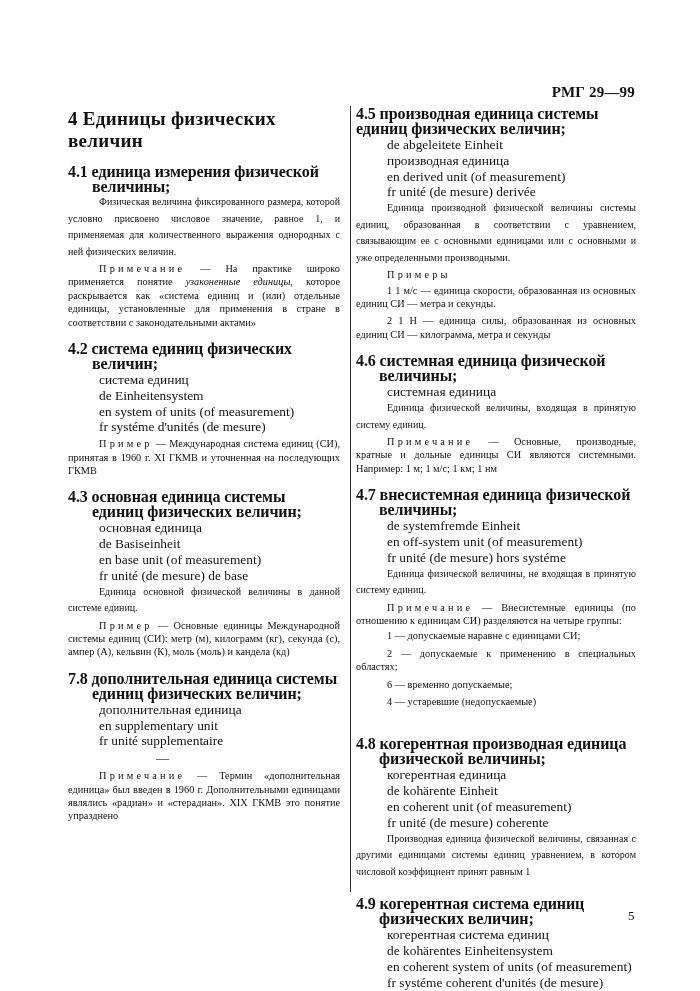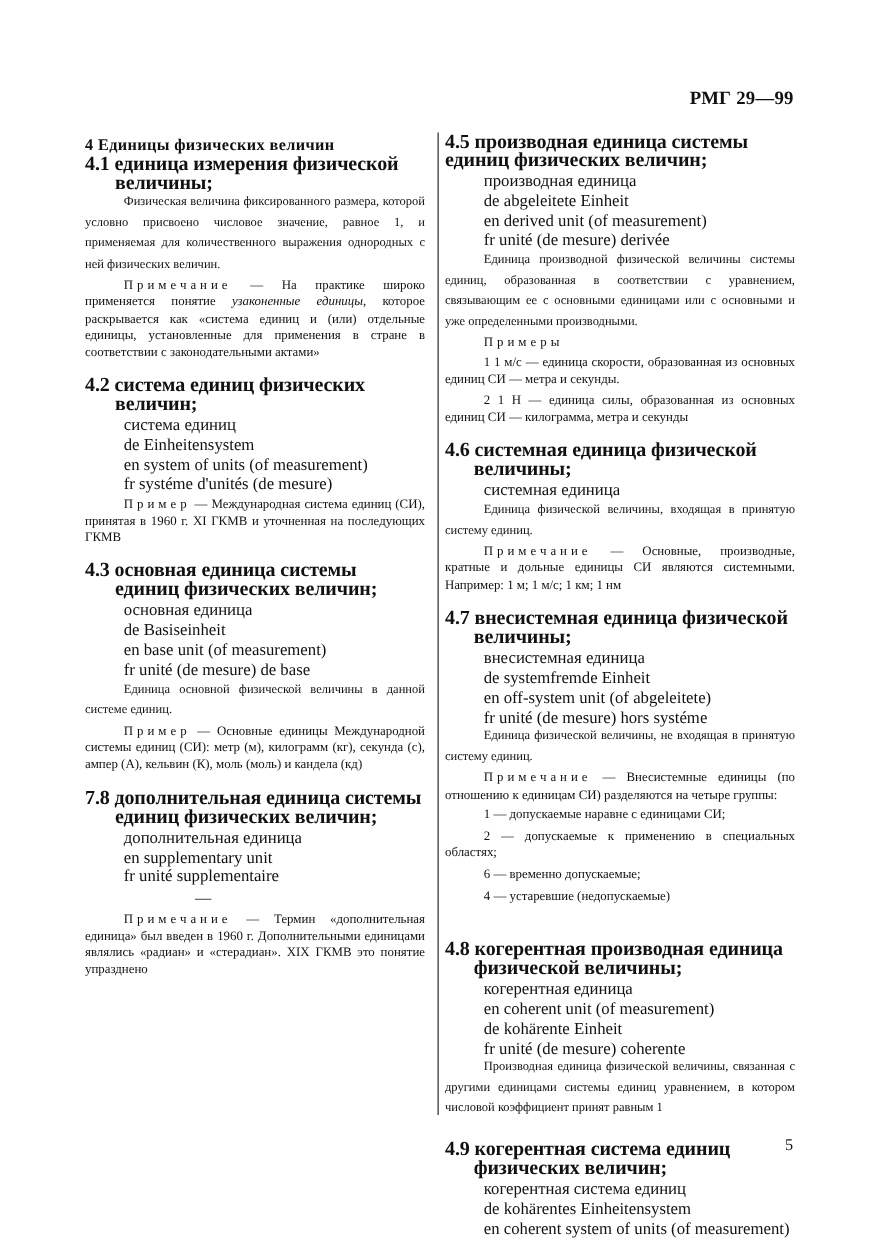--- a/index.html
+++ b/index.html
@@ -1,24 +1,24 @@
 <!DOCTYPE html>
 <html><head>
 <meta charset="utf-8">
 <style>
   html, body { margin: 0; padding: 0; background: #ffffff; }
   body { width: 700px; height: 991px; position: relative; overflow: hidden;
          font-family: "Liberation Serif", "DejaVu Serif", serif; color: #111; }
-  .header-code { position: absolute; top: 71px; right: 65px; font-weight: bold; font-size: 15px; letter-spacing: 0.2px; }
+  .header-code { position: absolute; top: 84px; right: 65px; font-weight: bold; font-size: 15px; letter-spacing: 0.2px; }
   .page-number { position: absolute; top: 908px; left: 628px; font-size: 13px; }
   .col { position: absolute; top: 108px; }
   .col-left { left: 68px; width: 272px; }
   .col-right { left: 356px; width: 280px; top: 106px; }
   .divider { position: absolute; left: 350px; top: 106px; width: 1px; height: 786px; background: #333; }
-  .chapter-title { font-weight: bold; font-size: 13px; margin: 0 0 0 0; letter-spacing: 0.3px; }
+  .chapter-title { font-weight: bold; font-size: 19px; margin: 0 0 12px 0; letter-spacing: 0.3px; }
   .term-block { margin-bottom: 12px; }
   .term-head { font-weight: bold; font-size: 16px; line-height: 15px; padding-left: 24px; text-indent: -24px; letter-spacing: -0.1px; }
   .col-right .term-head { padding-left: 23px; text-indent: -23px; }
   .synonyms { margin: 1px 0 0 0; padding: 0; list-style: none; }
   .synonyms li { font-size: 13.4px; line-height: 15.8px; padding-left: 31px; }
   .synonyms li.cont { padding-left: 47px; }
   .definition { font-size: 10px; line-height: 16.5px; text-align: justify; text-indent: 31px; margin: 0; hyphens: manual; }
   .note { font-size: 10.3px; line-height: 13.4px; text-align: justify; text-indent: 31px; margin: 2px 0 0 0; }
   .note .spaced { letter-spacing: 3.2px; }
   .note em { font-style: italic; }
@@ -75,22 +75,22 @@
     <div class="dash-line">—</div>
     <p class="note"><span class="spaced">Примечание</span><span> — Термин «дополнительная единица» был введен в 1960 г. Дополнительными единицами являлись «радиан» и «стерадиан». XIX ГКМВ это понятие упразднено</span></p>
   </div>
 </div>
 
 <div class="col col-right">
 
   <div class="term-block">
     <div class="term-head" style="padding-left:0;text-indent:0;">4.5 производная единица системы единиц физических величин;</div>
     <ul class="synonyms">
+      <li>de abgeleitete Einheit</li>
       <li>производная единица</li>
-      <li>de abgeleitete Einheit</li>
       <li>en derived unit (of measurement)</li>
       <li>fr unité  (de mesure) derivée</li>
     </ul>
     <p class="definition">Единица производной физической величины системы единиц, образованная в соответствии с уравнением, связывающим ее с основными единицами или с основными и уже определенными производными.</p>
     <p class="note"><span class="spaced">Примеры</span></p>
     <ul class="note-list">
       <li>1 1 м/с — единица скорости, образованная из основных единиц СИ — метра и секунды.</li>
       <li>2 1 Н — единица силы, образованная из основных единиц СИ — килограмма, метра и секунды</li>
     </ul>
   </div>
@@ -100,41 +100,40 @@
     <ul class="synonyms">
       <li>системная единица</li>
     </ul>
     <p class="definition">Единица физической величины, входящая в принятую систему единиц.</p>
     <p class="note"><span class="spaced">Примечание</span><span> — Основные, производные, кратные и дольные единицы СИ являются системными. Например: 1 м; 1 м/с; 1 км; 1 нм</span></p>
   </div>
 
   <div class="term-block">
     <div class="term-head">4.7 внесистемная единица физической величины;</div>
     <ul class="synonyms">
-      <li>внесистемная единица</li>
       <li>de systemfremde Einheit</li>
-      <li>en off-system unit (of abgeleitete)</li>
+      <li>en off-system unit (of measurement)</li>
       <li>fr unité (de mesure) hors systéme</li>
     </ul>
     <p class="definition">Единица физической величины, не входящая в принятую систему единиц.</p>
     <p class="note"><span class="spaced">Примечание</span><span> — Внесистемные единицы (по отношению к единицам СИ) разделяются на четыре группы:</span></p>
     <ul class="note-list">
       <li>1 — допускаемые наравне с единицами СИ;</li>
       <li>2 — допускаемые к применению в специальных областях;</li>
       <li>6 — временно допускаемые;</li>
       <li>4 — устаревшие (недопускаемые)</li>
     </ul>
   </div>
 
   <div class="term-block" style="margin-top:28px;">
     <div class="term-head">4.8 когерентная производная единица физической величины;</div>
     <ul class="synonyms">
       <li>когерентная единица</li>
+      <li>de kohärente Einheit</li>
       <li>en coherent unit (of measurement)</li>
-      <li>de kohärente Einheit</li>
       <li>fr unité (de mesure) coherente</li>
     </ul>
     <p class="definition">Производная единица физической величины, связанная с другими единицами системы единиц уравнением, в котором числовой коэффициент принят равным 1</p>
   </div>
 
   <div class="term-block" style="margin-top:16px;">
     <div class="term-head">4.9 когерентная система единиц физических величин;</div>
     <ul class="synonyms">
       <li>когерентная система единиц</li>
       <li>de kohärentes Einheitensystem</li>

